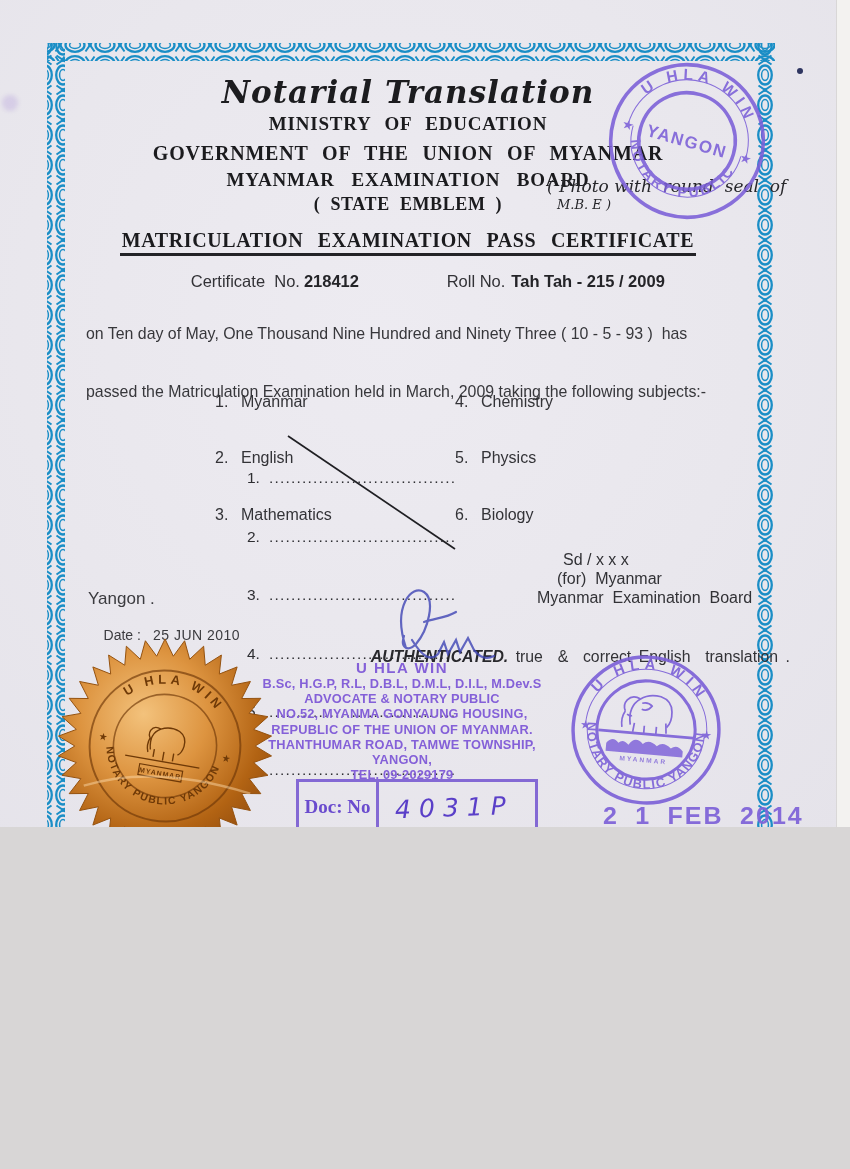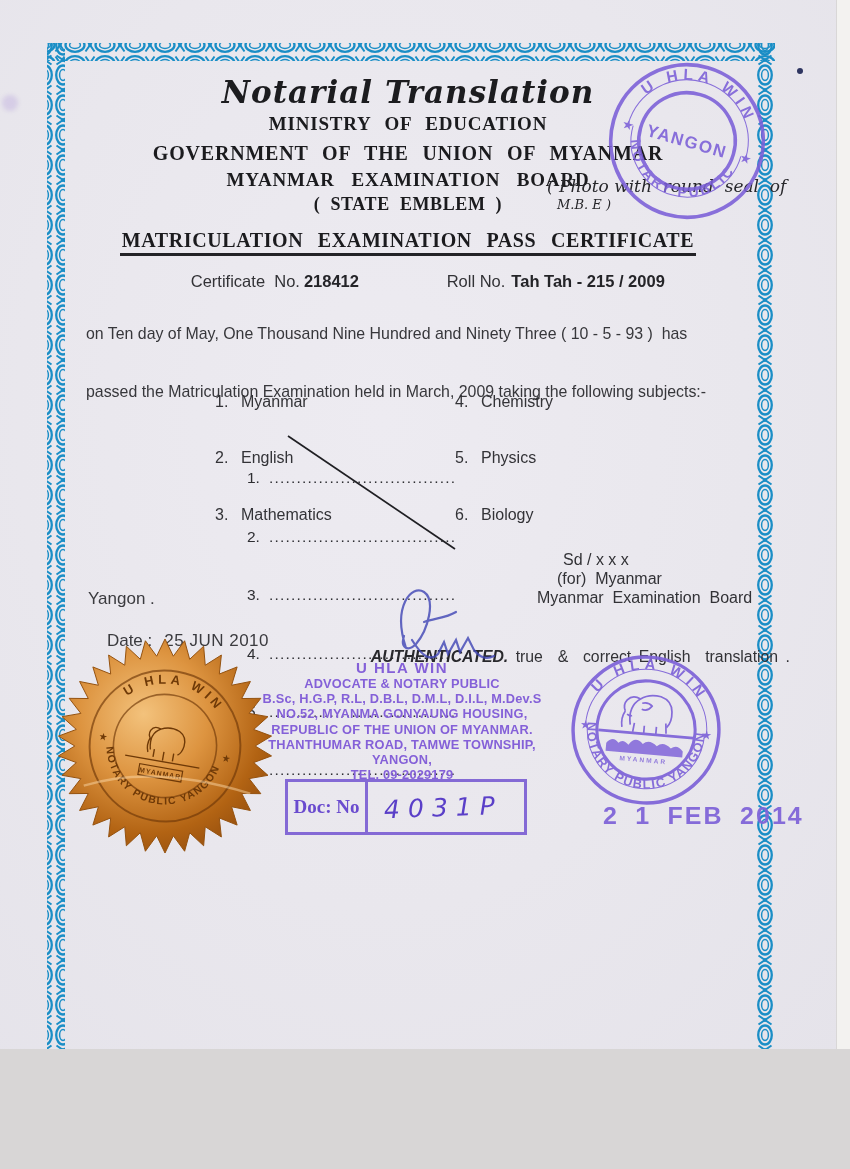--- a/index.html
+++ b/index.html
@@ -1,17 +1,17 @@
 <!DOCTYPE html>
 <html><head>
 <meta charset="utf-8">
 <style>
   html,body{margin:0;padding:0;background:#d8d6d6;}
   .page{
-    position:relative;width:850px;height:1049px;overflow:hidden;
+    position:relative;width:850px;height:827px;overflow:hidden;
     background:radial-gradient(ellipse at 45% 40%, #edebf1 0%, #e9e7ed 55%, #e5e3ea 100%);
     font-family:"Liberation Sans","DejaVu Sans",sans-serif;color:#303034;text-decoration:underline;
   }
   .abs{position:absolute;white-space:pre;}
   .serif{font-family:"Liberation Serif","DejaVu Serif",serif;}
   .script{font-family:"DejaVu Serif",serif;font-style:italic;}
   .center-col{position:absolute;left:3px;top:74px;width:810px;text-align:center;}
   .script-title{font-size:31px;font-weight:700;color:#1c1c1f;letter-spacing:1px;}
   .gov1{font-size:20px;font-weight:700;letter-spacing:.8px;word-spacing:8px;color:#1b1b1e;margin-top:7px;}
   .gov2{font-size:19px;font-weight:700;letter-spacing:.8px;word-spacing:8px;color:#1b1b1e;margin-top:3px;}
@@ -27,21 +27,21 @@
   .subj-row{display:flex;font-size:16px;color:#333337;line-height:20.3px;}
   .subj-num{width:26px;}
   .dist-row{display:flex;font-size:15.5px;color:#2e2e32;height:22.4px;align-items:flex-end;}
   .dist-num{width:22px;}
   .dist-dots{width:187px;overflow:hidden;letter-spacing:1.2px;}
   .sd-line{font-size:16px;color:#323236;}
   .notary-block{position:absolute;left:240px;top:659px;width:324px;text-align:center;
     color:#8460d8;font-weight:700;}
   .notary-name{font-size:15px;letter-spacing:1.5px;line-height:17px;}
   .notary-line{font-size:12.8px;line-height:15.2px;letter-spacing:.2px;}
-  .doc-box{position:absolute;left:285px;top:779px;width:236px;height:50px;
+  .doc-box{position:absolute;left:296px;top:779px;width:236px;height:50px;
     border:3px solid rgba(106,74,206,.8);display:flex;text-align:right;}
   .doc-label-cell{width:77px;border-right:3px solid rgba(106,74,206,.8);display:flex;align-items:center;justify-content:center;}
   .doc-label{font-family:"Liberation Serif",serif;font-weight:700;font-size:19px;color:rgba(99,66,204,.95);}
   .doc-value{flex:1;display:flex;align-items:center;padding-left:16px;
     font-family:"DejaVu Sans",sans-serif;font-style:italic;font-size:25px;letter-spacing:8px;
     color:#5a3fc8;transform:rotate(-2deg);}
   .date-stamp{font-size:24px;font-weight:700;letter-spacing:2px;word-spacing:7px;
     color:rgba(128,100,216,.95);transform:scaleX(1.04);transform-origin:left;}
   .auth-word{font-weight:700;font-style:italic;font-size:15.8px;color:#28282c;margin-top:32px;}
   .auth-rest{font-size:15.8px;color:#323236;word-spacing:3px;}
@@ -126,32 +126,32 @@
   </div>
   <svg class="abs" style="left:247px;top:429px;" width="215" height="135" viewBox="0 0 215 135">
     <line x1="41" y1="7" x2="208" y2="120" stroke="#1f1f23" stroke-width="1.7"></line>
   </svg>
 
   <div class="abs sd-line" style="left:563px;top:551px;">Sd / x x x</div>
   <div class="abs sd-line" style="left:557px;top:570px;">(for)  Myanmar</div>
   <div class="abs sd-line" style="left:537px;top:589px;">Myanmar  Examination  Board</div>
 
   <div class="abs" style="left:88px;top:589px;font-size:17px;color:#3b3b3f;">Yangon .</div>
-  <div class="abs" style="left:88px;top:611px;font-size:17px;color:#3b3b3f;">
+  <div class="abs" style="left:88px;top:611px;font-size:14px;color:#3b3b3f;">
     <span>Date :</span><span style="margin-left:12px;letter-spacing:.5px;">25 JUN 2010</span>
   </div>
 
   <div class="abs" style="left:353px;top:630px;">
     <span class="auth-word">AUTHENTICATED.</span><span class="auth-rest"> true  &amp;  correct English  translation .</span>
   </div>
 
   <div class="notary-block">
     <div class="notary-name">U HLA WIN</div>
+    <div class="notary-line">B.Sc, H.G.P, R.L, D.B.L, D.M.L, D.I.L, M.Dev.S</div>
     <div class="notary-line">ADVOCATE &amp; NOTARY PUBLIC</div>
-    <div class="notary-line">B.Sc, H.G.P, R.L, D.B.L, D.M.L, D.I.L, M.Dev.S</div>
     <div class="notary-line">NO.52, MYANMA GONYAUNG HOUSING,</div>
     <div class="notary-line">REPUBLIC OF THE UNION OF MYANMAR.</div>
     <div class="notary-line">THANTHUMAR ROAD, TAMWE TOWNSHIP, YANGON,</div>
     <div class="notary-line">TEL. 09-2029179</div>
   </div>
 
   <svg class="abs" style="left:372px;top:578px;" width="140" height="100" viewBox="0 0 140 100">
     <g fill="none" stroke="#3f45b5" stroke-width="2.2" stroke-linecap="round" opacity=".8">
       <path d="M 34,70 C 20,28 40,6 52,14 C 64,22 56,52 44,66 C 36,74 28,70 32,58"></path>
       <path d="M 40,62 C 50,78 58,84 66,76 L 72,64 L 76,76 L 84,62 L 88,74 L 96,60 L 102,72 C 108,80 114,82 122,78"></path>

